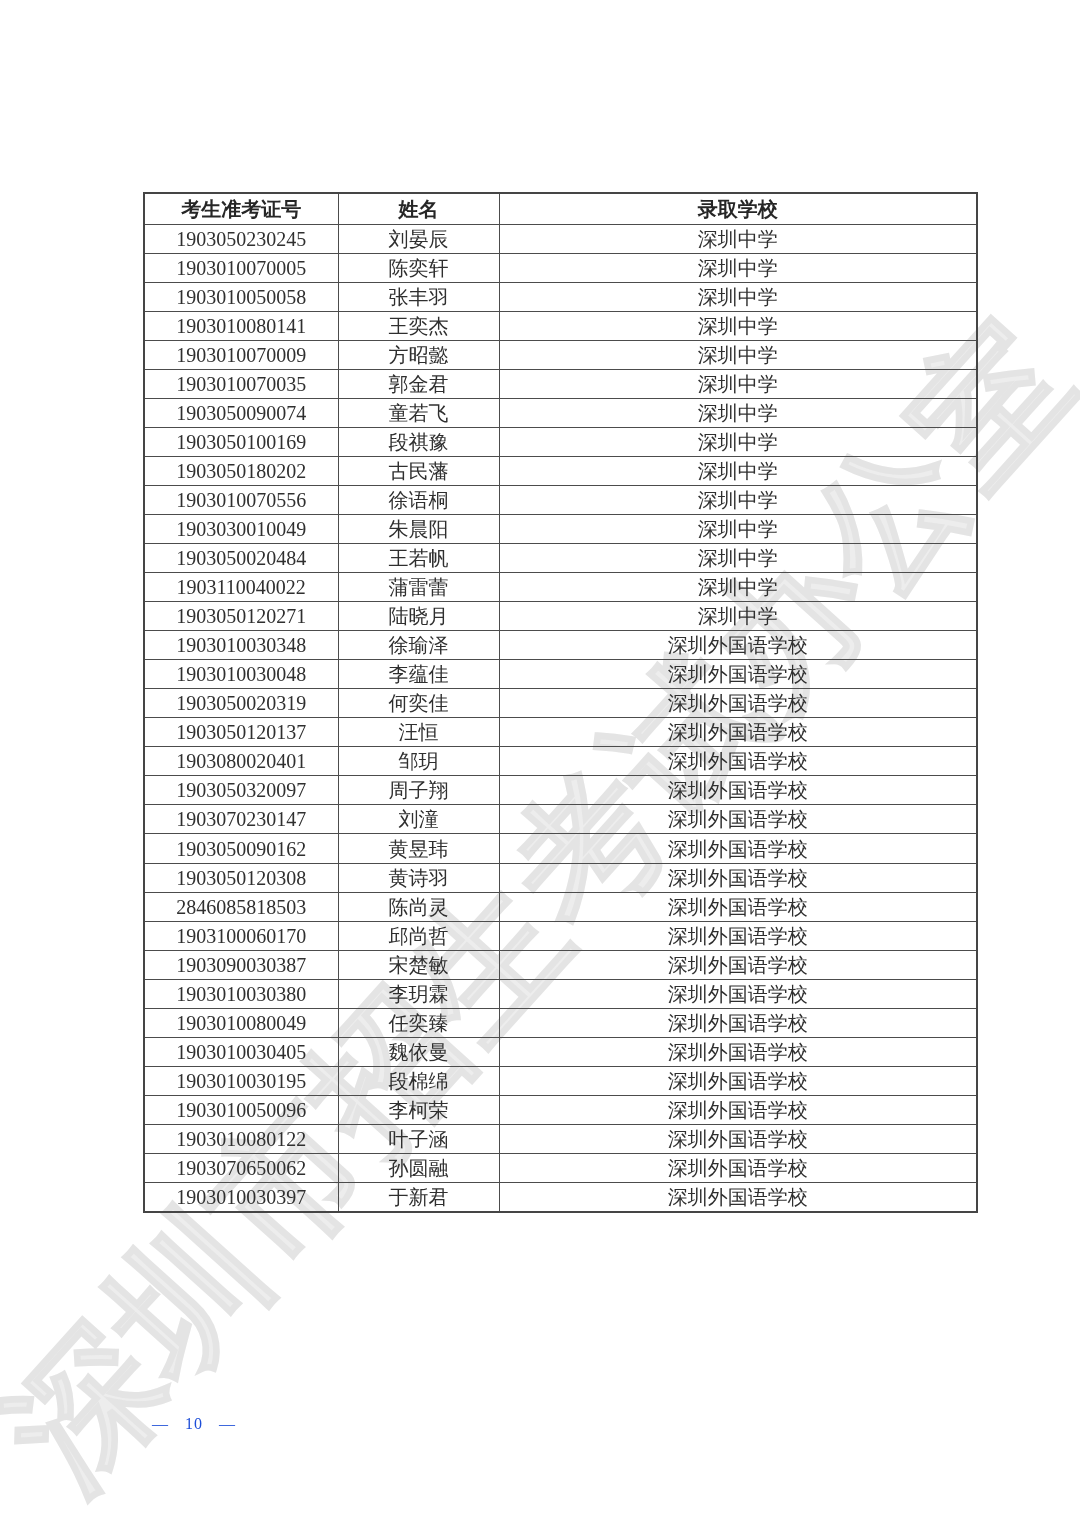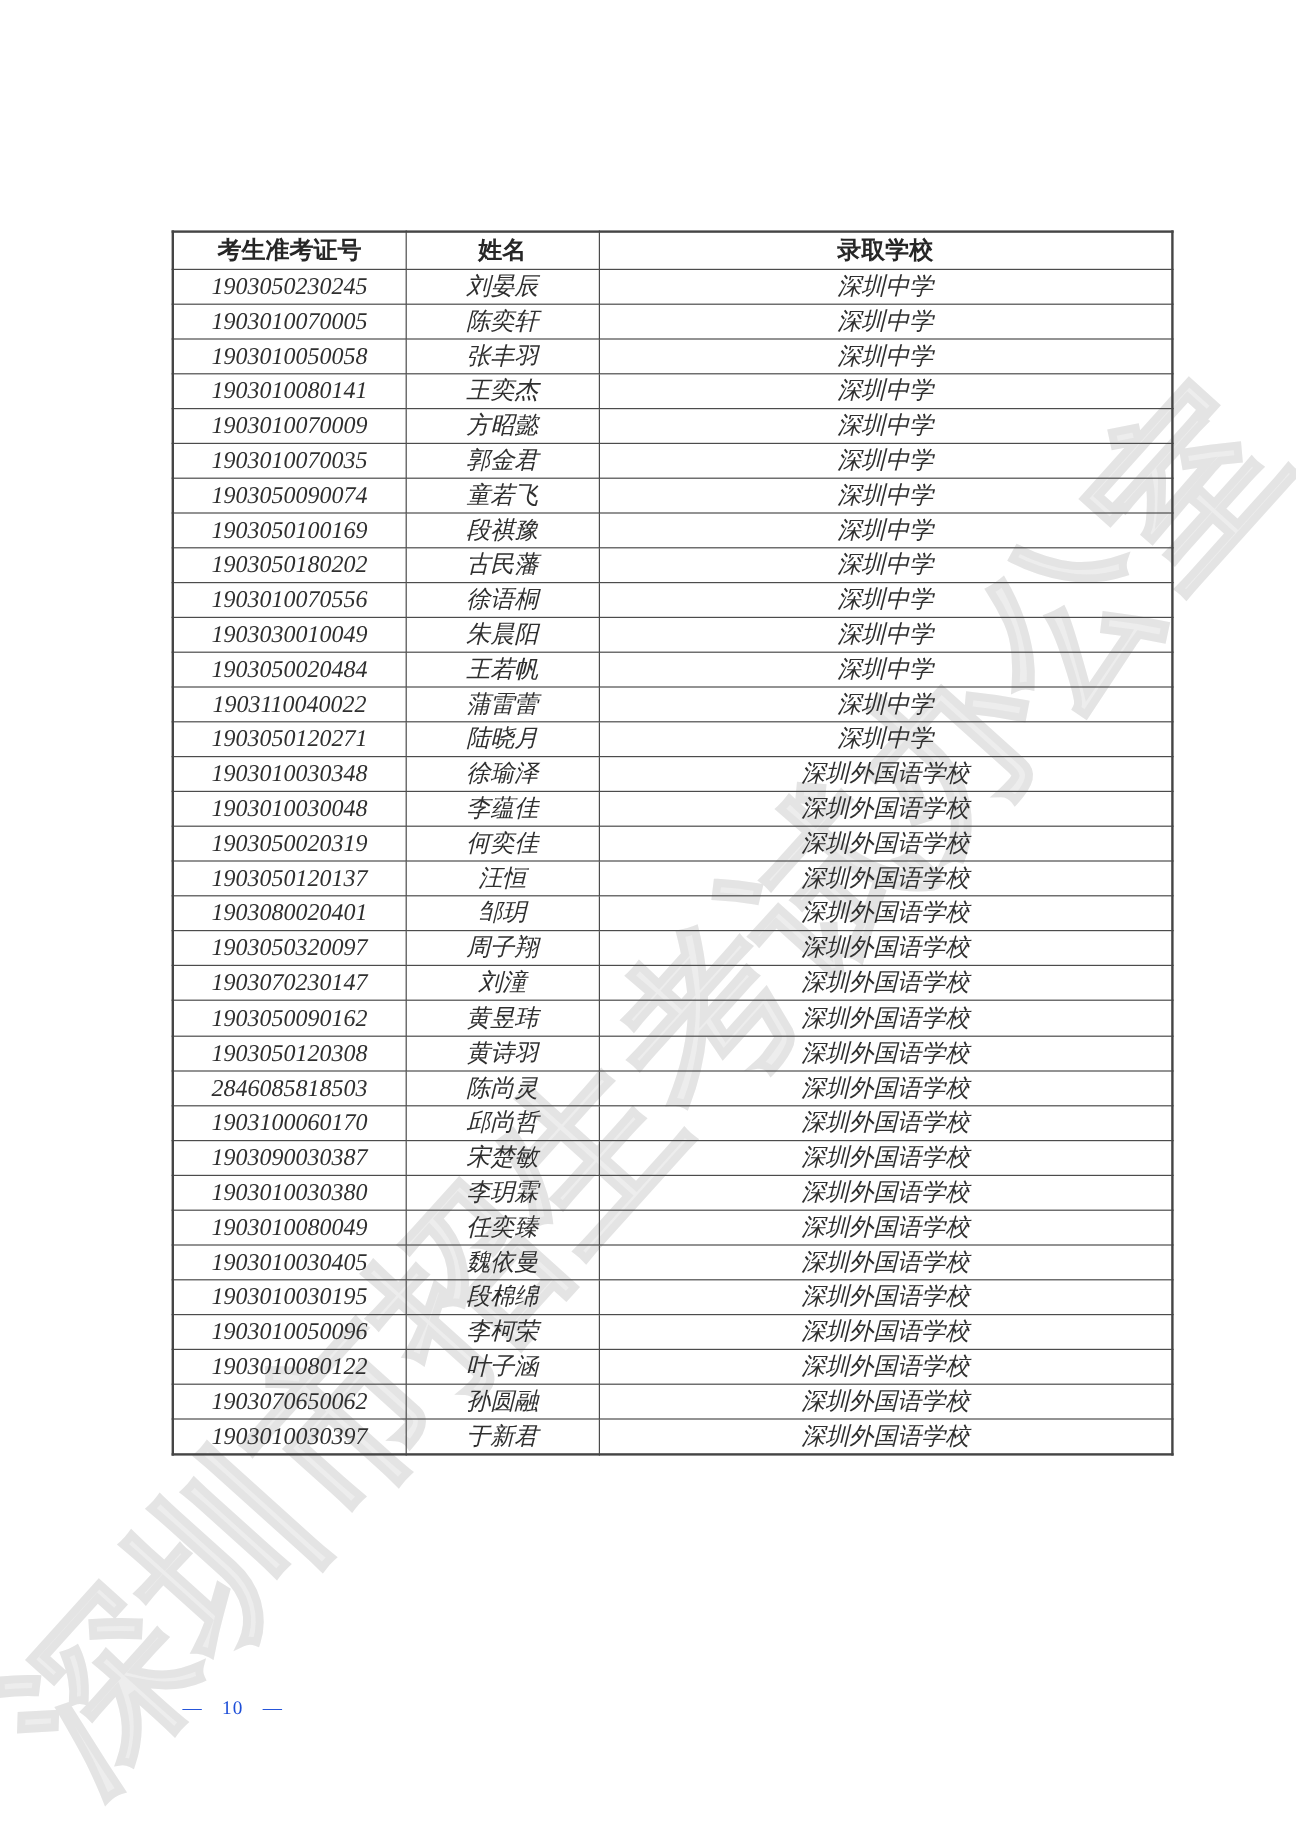--- a/index.html
+++ b/index.html
@@ -54,21 +54,21 @@
     text-align: center;
     vertical-align: middle;
     padding: 0;
     font-size: 20px;
     color: #2f2f2f;
     line-height: 1;
     overflow: hidden;
     white-space: nowrap;
   }
   table.admission-table thead tr { height: 31px; }
-  table.admission-table tbody tr { height: 29.05px; font-style: italic; }
+  table.admission-table tbody tr { height: 29.05px; }
   table.admission-table th { font-weight: bold; color: #262626; }
   .col-id     { width: 194px; }
   .col-name   { width: 161px; }
   .col-school { width: 478px; }
   .page-footer {
     position: absolute;
     left: 152px;
     top: 1415px;
     z-index: 1;
     font-size: 16px;

